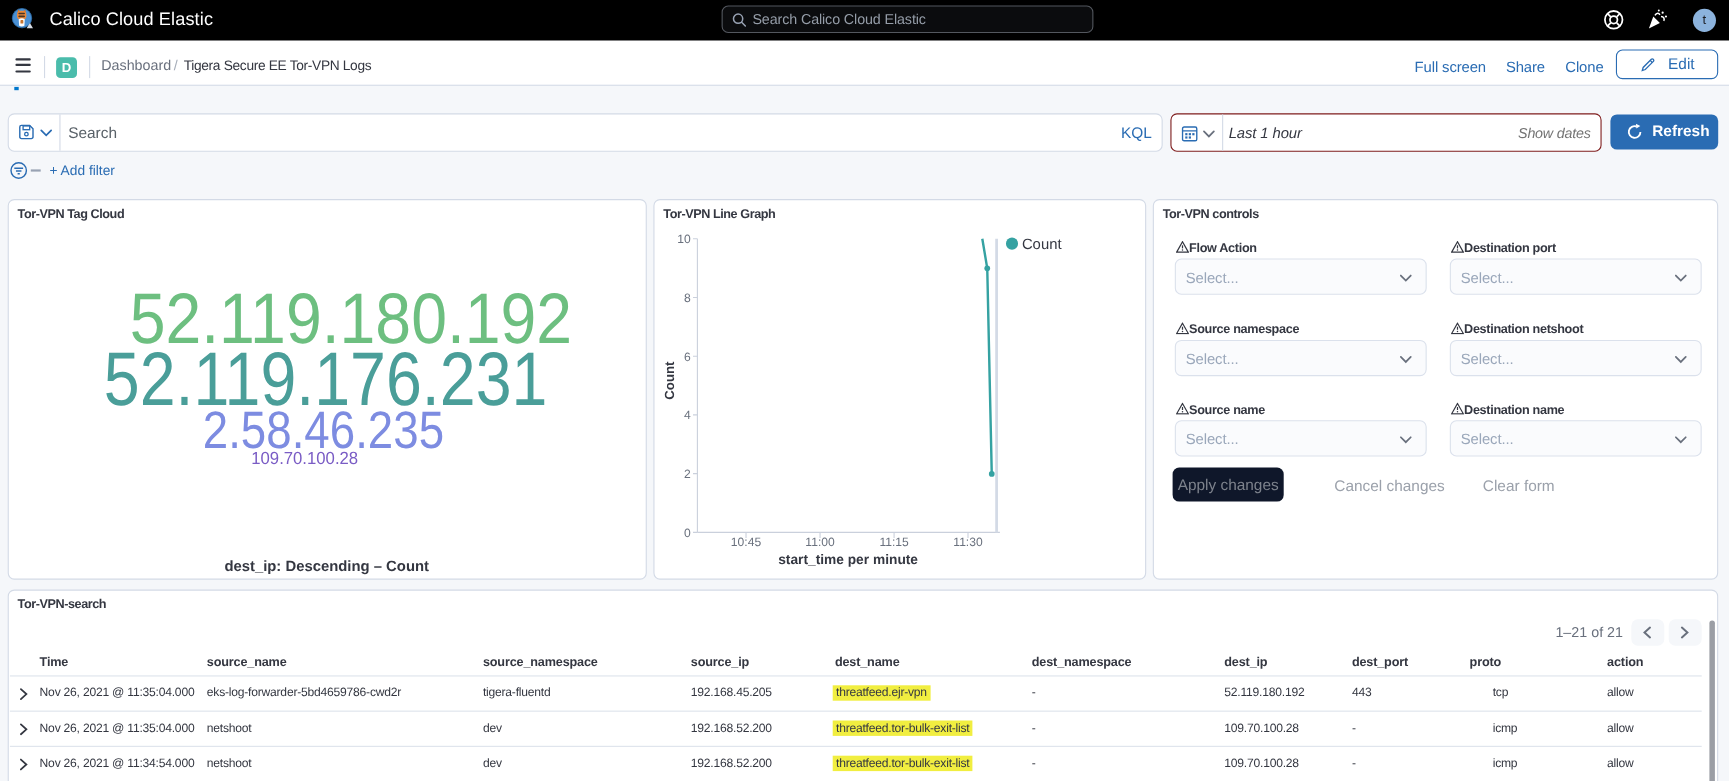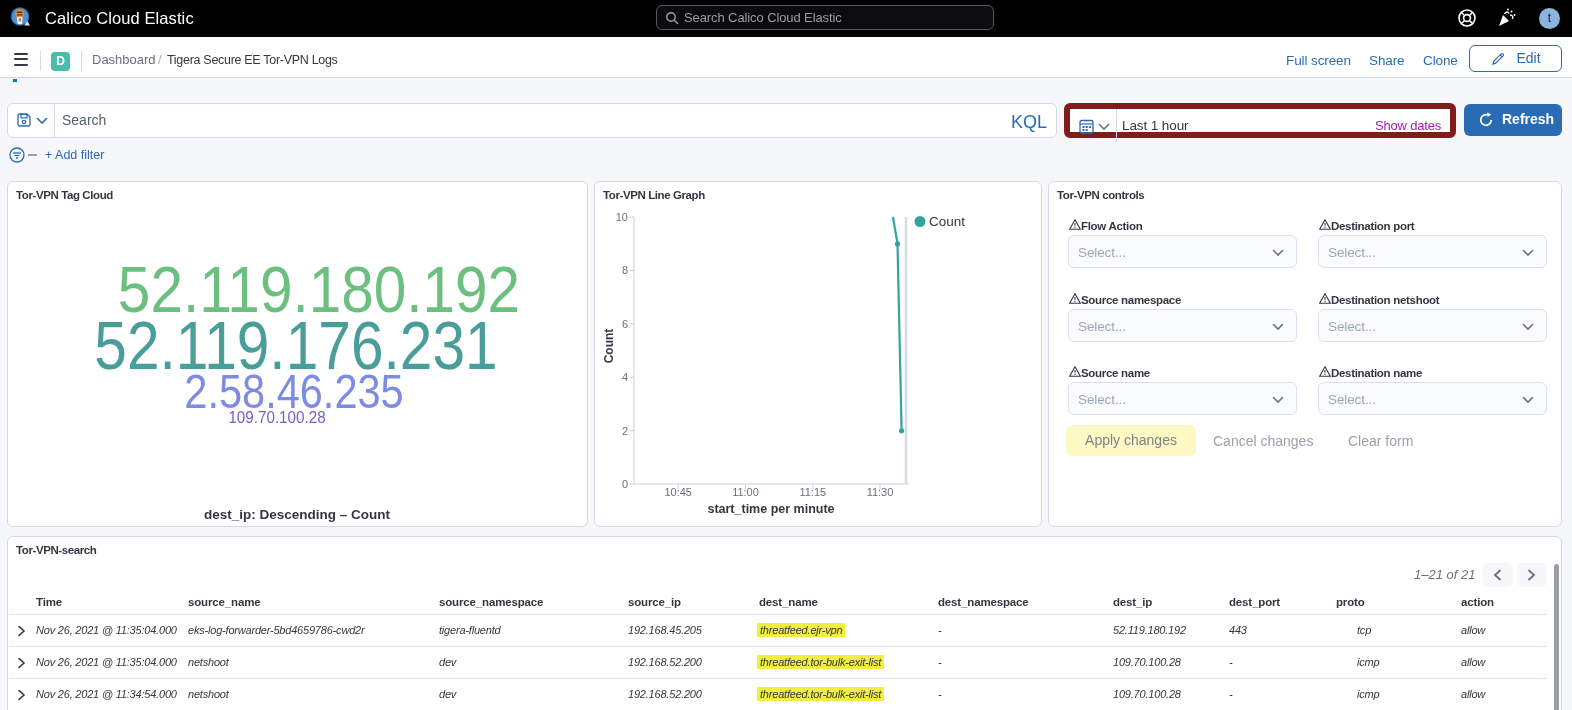--- a/index.html
+++ b/index.html
@@ -26,26 +26,26 @@
 .toplink { position:absolute; top:16px; font-size:13.5px; color:#2a6cb3; letter-spacing:-0.1px; }
 #editbtn { position:absolute; left:1469px; top:8px; width:93px; height:27px; border:1px solid #2a6cb3;
   border-radius:6px; color:#2a6cb3; font-size:14px; text-align:center; line-height:25px; }
 #bluedot { position:absolute; left:13px; top:79px; width:4px; height:3px; background:#0077cc; }
 
 
 #qbar { position:absolute; left:7px; top:103px; width:1050px; height:35px; background:#fff;
   border:1px solid #d3dae6; border-radius:6px; }
 #qbar .sep { position:absolute; left:46px; top:0; width:1px; height:33px; background:#d3dae6; }
 #qbar .ph { position:absolute; left:54px; top:8px; font-size:14px; color:#596168; }
-#qbar .kql { position:absolute; right:9px; top:8px; font-size:18px; color:#2a6cb3; }
+#qbar .kql { position:absolute; right:9px; top:8px; font-size:14px; color:#2a6cb3; }
 #dbar { position:absolute; left:1064px; top:103px; width:392px; height:35px; background:#fff;
-  border:6px solid #7f1d1d; border-radius:6px; }
+  border:1px solid #7f1d1d; border-radius:6px;font-style:italic; }
 #dbar .sep { position:absolute; left:46px; top:0; width:1px; height:33px; background:#d3dae6; }
 #dbar .val { position:absolute; left:52px; top:9px; font-size:13.5px; letter-spacing:-0.1px; color:#343741; }
-#dbar .show { position:absolute; right:9px; top:9px; font-size:13px; letter-spacing:-0.2px; color:#a21caf; }
+#dbar .show { position:absolute; right:9px; top:9px; font-size:13px; letter-spacing:-0.2px; color:#737373; }
 #refresh { position:absolute; left:1464px; top:104px; width:98px; height:32px; background:#2a6cb3;
   border-radius:6px; color:#fff; font-size:14px; font-weight:bold; }
 #refresh span { position:absolute; left:38px; top:7px; }
 #addfilter { position:absolute; left:45px; top:148px; font-size:12.5px; color:#2a6cb3; }
 #dash1 { position:absolute; left:28px; top:154px; width:9px; height:1.5px; background:#98a2b3; }
 
 
 .panel { position:absolute; background:#fff; border:1px solid #d3dae6; border-radius:6px; }
 .ptitle { position:absolute; left:8px; top:6.5px; font-size:11.5px; letter-spacing:-0.4px; font-weight:bold; color:#343741;text-align:right; }
 
@@ -53,21 +53,21 @@
 .tag { position:absolute; white-space:nowrap; line-height:1; }
 
 
 .clabel { position:absolute; font-size:11.5px; letter-spacing:-0.3px; font-weight:bold; color:#343741; }
 .csel { position:absolute; width:229px; height:33px; background:#fafbfd; border:1px solid #dbe1ec;
   border-radius:6px; }
 .csel .ph { position:absolute; left:9px; top:9px; font-size:13.5px; letter-spacing:-0.1px; color:#9aa7ba; }
 
 
 .th { position:absolute; font-size:11.5px; font-weight:bold; color:#343741; white-space:nowrap; letter-spacing:-0.15px; }
-.td { position:absolute; font-size:11px; color:#343741; white-space:nowrap; letter-spacing:-0.2px;font-style:italic; }
+.td { position:absolute; font-size:11px; color:#343741; white-space:nowrap; letter-spacing:-0.2px; }
 .rowline { position:absolute; left:1px; width:1538px; height:1px; background:#dde3ec; }
 .hl { background:#f1ee40; padding:1px 3px; }
 .pgbtn { position:absolute; top:26px; width:30px; height:24px; background:#f5f7fa; border-radius:6px; }
 </style>
 </head>
 <body>
 <div id="page">
 
   <div id="topbar">
     <svg class="abs" style="left:10px;top:6px" width="21" height="21" viewBox="0 0 21 21">
@@ -305,21 +305,21 @@
         <circle cx="6" cy="8.3" r="0.7" fill="#343741"></circle>
       </svg>
     <div class="clabel" style="left:282px;top:185px">Destination name</div>
     <div class="csel" style="left:269px;top:200px">
         <span class="ph">Select...</span>
       <svg class="abs" style="right:12px;top:13px" width="12" height="8" viewBox="0 0 12 8">
           <path d="M1.5 1.5 L6 6 L10.5 1.5" fill="none" stroke="#69707d" stroke-width="1.6" stroke-linecap="round"></path>
         </svg>
       </div>
 
-    <div class="abs" style="left:17px;top:243px;width:130px;height:31px;background:#fef9c3;border-radius:6px;
+    <div class="abs" style="left:17px;top:243px;width:101px;height:31px;background:#0f172a;border-radius:6px;
       color:#7d828c;font-size:14px;text-align:center;line-height:31px">Apply changes</div>
     <div class="abs" style="left:164px;top:251px;font-size:14px;color:#9ba1ab">Cancel changes</div>
     <div class="abs" style="left:299px;top:251px;font-size:14px;color:#9ba1ab">Clear form</div>
   </div>
 
   <div class="panel" style="left:7px;top:536px;width:1555px;height:180px;overflow:hidden">
     <div class="ptitle">Tor-VPN-search</div>
     <div class="td" style="left:1406px;top:30px;color:#69707d;font-size:13px;letter-spacing:0">1–21 of 21</div>
     <div class="pgbtn" style="left:1475px">
       <svg class="abs" style="left:10px;top:6px" width="9" height="12" viewBox="0 0 9 12">

